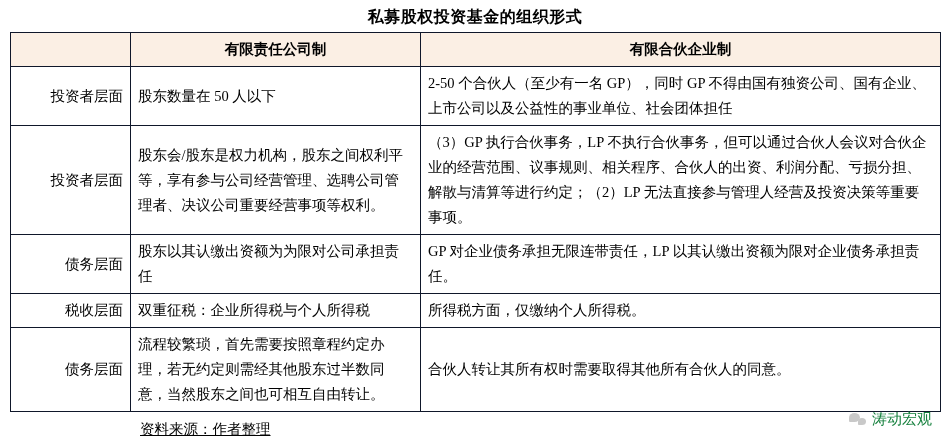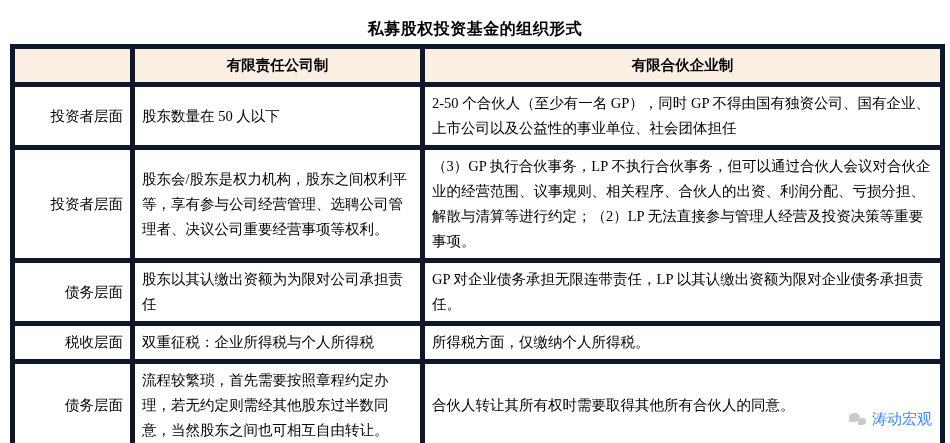--- a/index.html
+++ b/index.html
@@ -13,38 +13,38 @@
     font-family: "Liberation Serif", "DejaVu Serif", serif;
     color: #000000;
     position: relative;
     overflow: hidden;
   }
   .page {
     position: relative;
     width: 950px;
     height: 443px;
     box-sizing: border-box;
-    padding: 16px 10px;
+    padding: 4px 10px;
   }
   .doc-title {
     text-align: center;
     font-size: 16px;
     font-weight: bold;
     letter-spacing: 0.5px;
     padding: 3px 0 5px 0;
     line-height: 20px;
   }
   table.main-table {
     border-collapse: collapse;
     width: 930px;
     margin: 0 auto;
     table-layout: fixed;
   }
   table.main-table td {
-    border: 5px solid #0f172a;
+    border: 1px solid #0f172a;
     vertical-align: middle;
     font-size: 14.5px;
     line-height: 25px;
     padding: 4px 7px;
   }
   .col-label { width: 120px; }
   .col-a { width: 290px; }
   .col-b { width: 520px; }
 
   td.header-cell {
@@ -71,21 +71,21 @@
     line-height: 20px;
     text-decoration: underline;
   }
   .watermark {
     position: absolute;
     right: 18px;
     bottom: 14px;
     display: flex;
     align-items: center;
     gap: 6px;
-    color: #3b82f6;
+    color: #15803d;
     font-size: 15px;
     font-family: "Liberation Serif", serif;
   }
   .watermark .wm-icon {
     width: 17px;
     height: 14px;
     position: relative;
     display: inline-block;
   }
   .watermark .wm-icon .b1,

